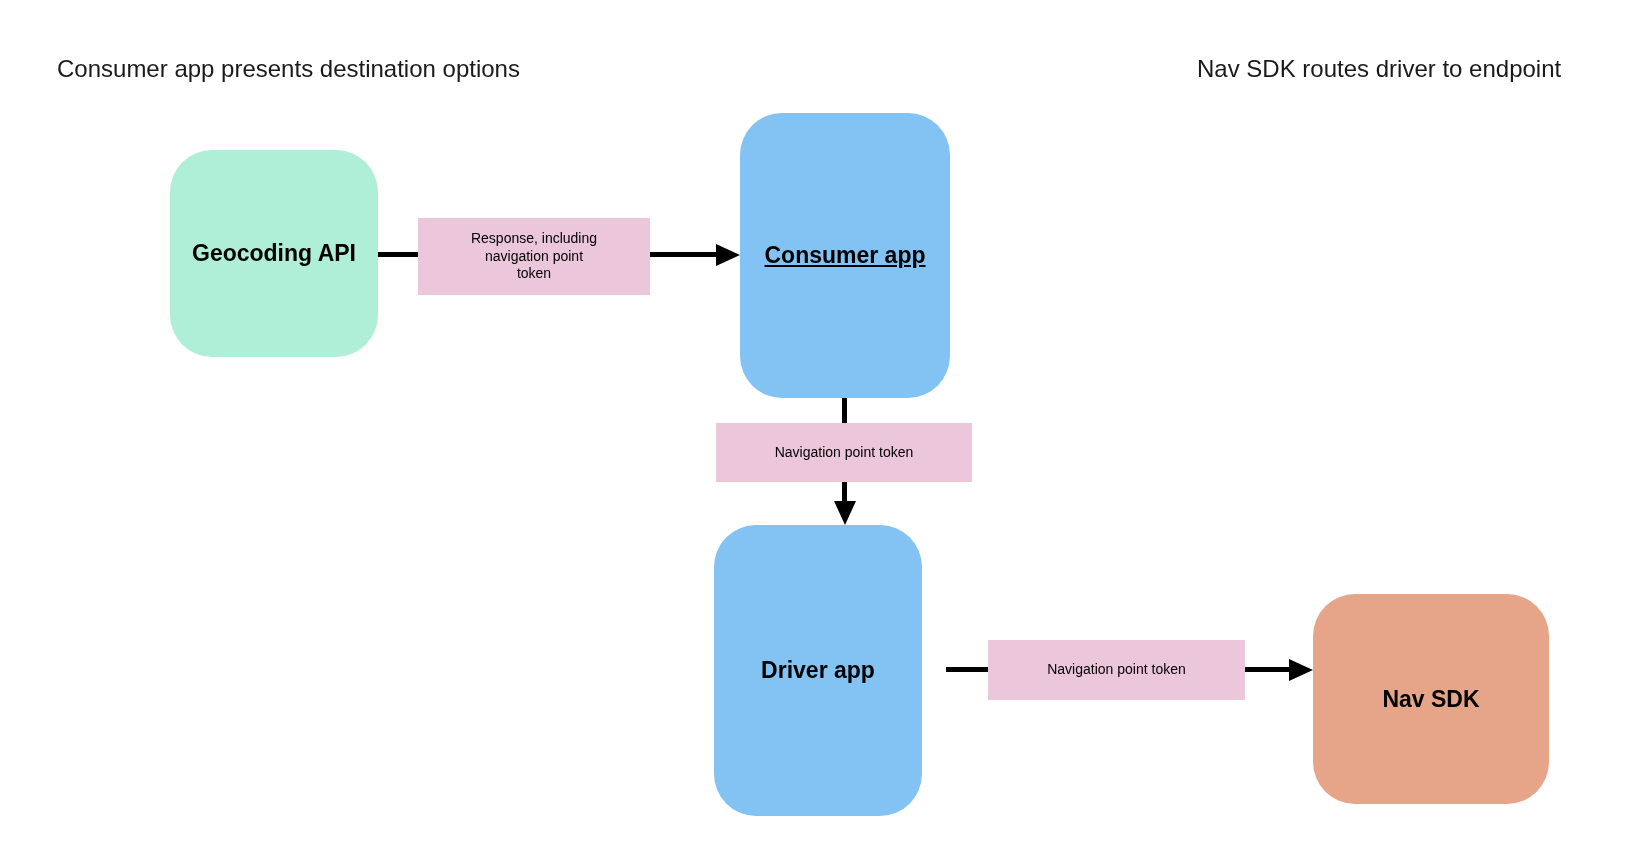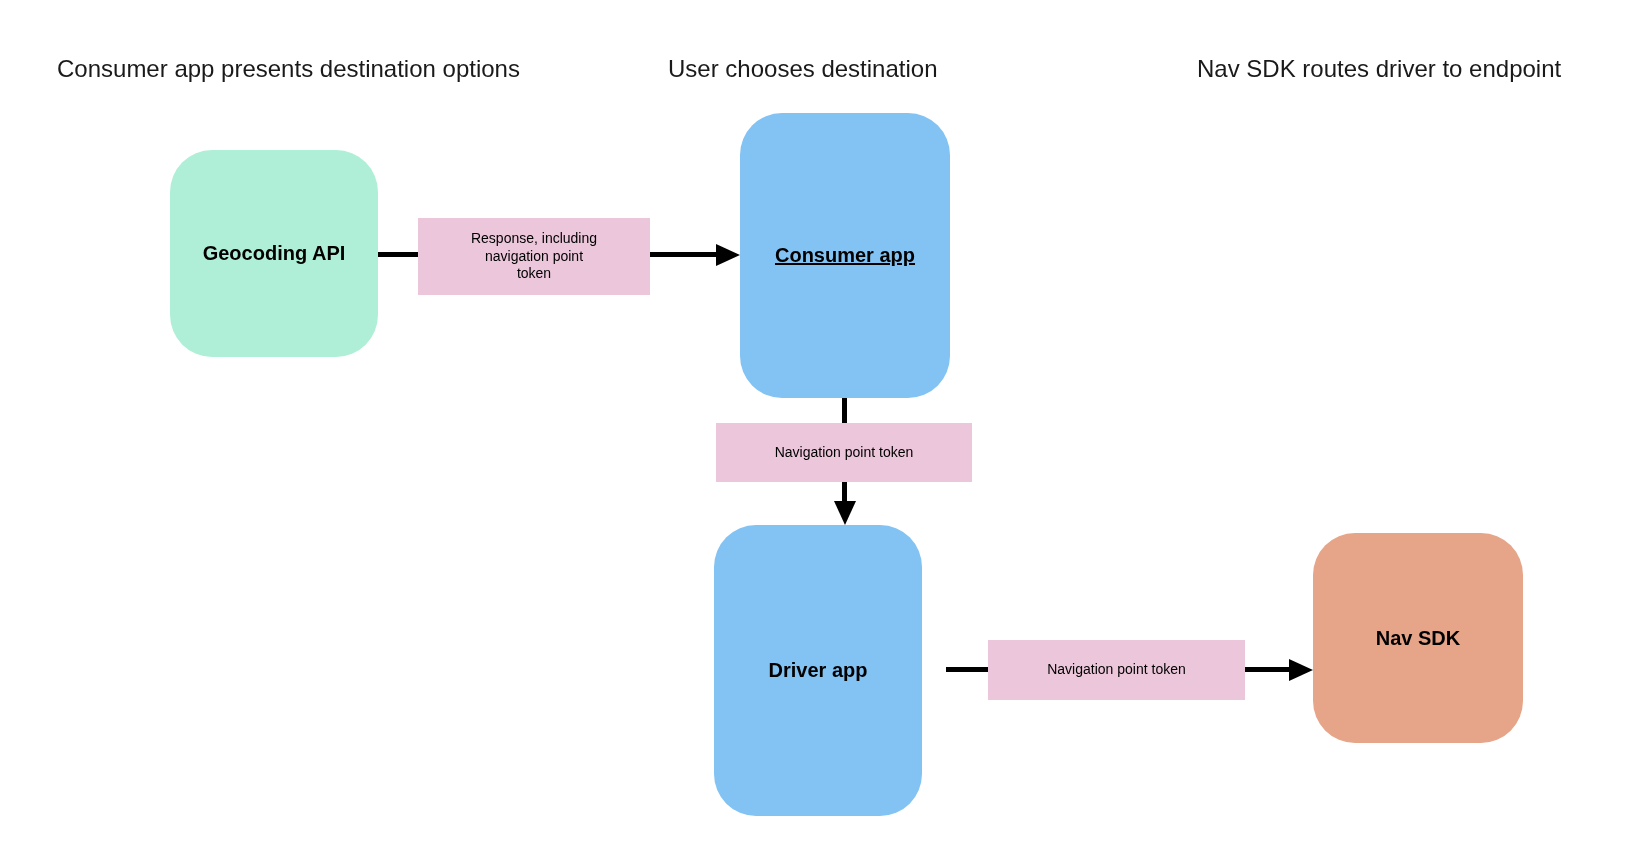--- a/index.html
+++ b/index.html
@@ -30,29 +30,29 @@
   #header-2 { left: 668px; }
   #header-3 { left: 1197px; }
 
   
   .node {
     position: absolute;
     display: flex;
     align-items: center;
     justify-content: center;
     border-radius: 42px;
-    font-size: 20px;
+    font-size: 23px;
     font-weight: 700;
     color: #000000;
     text-align: center;
   }
   #box-geocoding { left: 170px; top: 150px; width: 208px; height: 207px; }
   #box-consumer  { left: 740px; top: 113px; width: 210px; height: 285px; }
   #box-driver    { left: 714px; top: 525px; width: 208px; height: 291px; }
-  #box-navsdk    { left: 1313px; top: 533px; width: 210px; height: 210px; }
+  #box-navsdk    { left: 1313px; top: 594px; width: 236px; height: 210px; }
 
   
   .edge-label {
     position: absolute;
     display: flex;
     align-items: center;
     justify-content: center;
     font-size: 14px;
     font-weight: 400;
     line-height: 1.24;
@@ -92,21 +92,20 @@
   #head-a { left: 716px; top: 244px; }
   #head-b { left: 834px; top: 501px; }
   #head-c { left: 1289px; top: 659px; }
 </style>
 </head>
 <body>
 
 <div id="canvas">
 
   <div id="header-1" class="stage-header">Consumer app presents destination options</div>
-  <div id="header-2" class="stage-header">User chooses destination</div>
   <div id="header-3" class="stage-header">Nav SDK routes driver to endpoint</div>
 
   <div id="box-geocoding" class="node" style="background: rgb(176, 239, 215);">Geocoding API</div>
   <div id="box-consumer" class="node" style="background: rgb(130, 195, 244); text-decoration: underline;">Consumer app</div>
   <div id="box-driver" class="node" style="background: rgb(130, 195, 244);">Driver app</div>
   <div id="box-navsdk" class="node" style="background: rgb(230, 165, 136);">Nav SDK</div>
 
   <div id="label-response" class="edge-label" style="background: rgb(236, 198, 219);">Response, including
 navigation point
 token</div>

